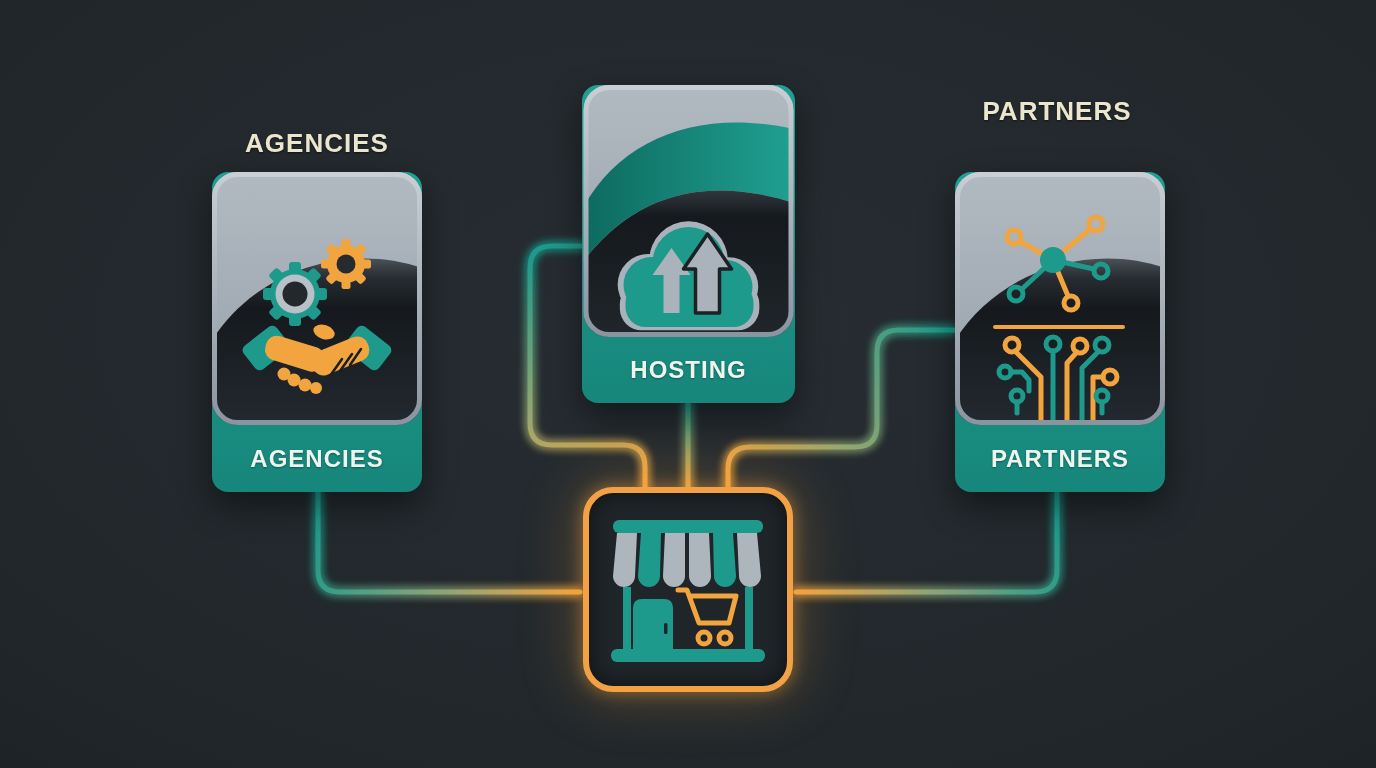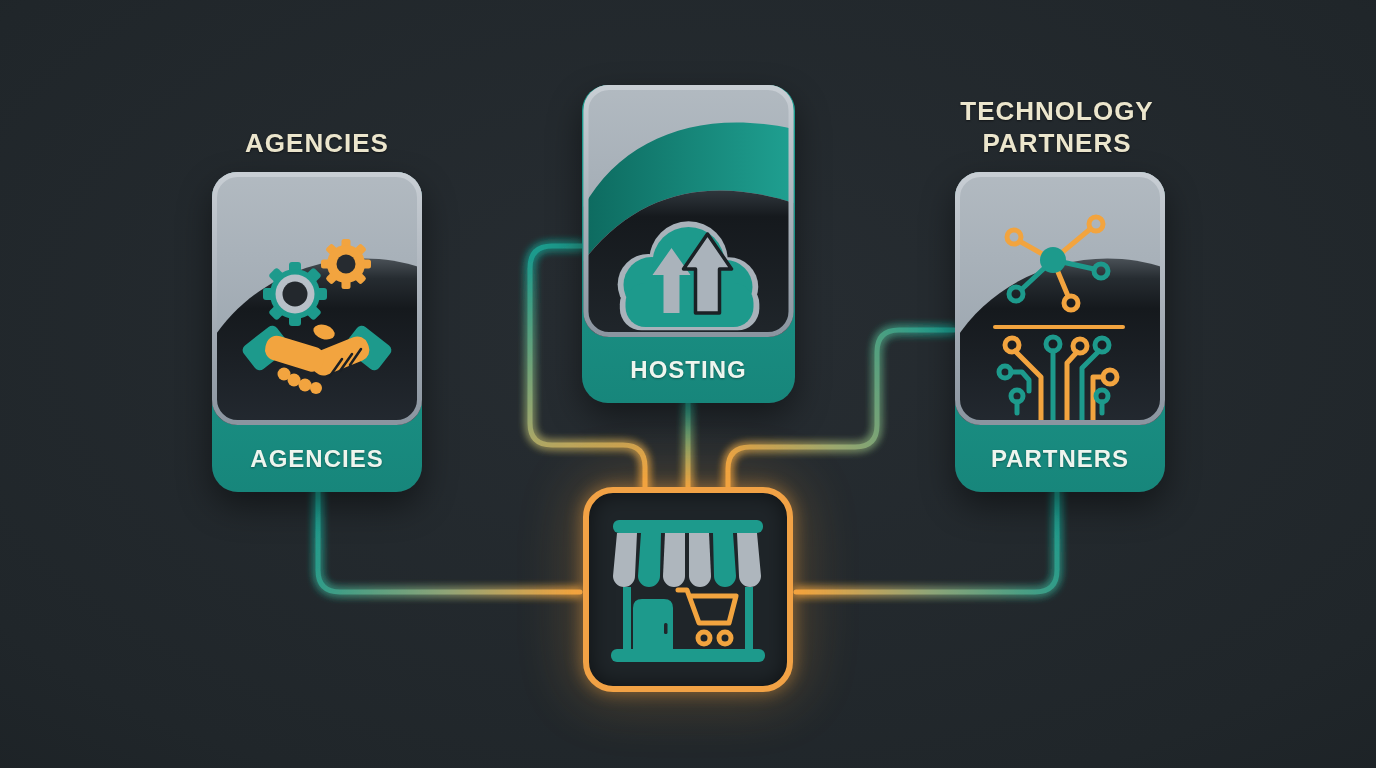--- a/index.html
+++ b/index.html
@@ -8,21 +8,21 @@
     font-family:"Liberation Sans",sans-serif;
     background:radial-gradient(120% 125% at 50% 42%, #272d32 0%, #20262a 52%, #14191c 100%);
   }
   .top-label{
     position:absolute;text-align:center;color:#ece6cd;font-weight:bold;
     font-size:26px;letter-spacing:1px;line-height:32px;
     text-shadow:0 1px 2px rgba(0,0,0,.5);
   }
   #connector-layer{position:absolute;left:0;top:0;z-index:1;}
   .card{
-    position:absolute;z-index:2;border-radius:26px;
+    position:absolute;z-index:2;border-radius:16px;
     background:linear-gradient(180deg,#1fa092 0%,#17867b 100%);
     box-shadow:0 14px 34px rgba(0,0,0,.45);
   }
   .card .panel{position:absolute;left:0;top:0;display:block;}
   .card .footer-label{
     position:absolute;left:0;right:0;bottom:0;height:66px;
     display:flex;align-items:center;justify-content:center;
     color:#eef5ee;font-weight:bold;font-size:24px;letter-spacing:1px;
     text-shadow:0 1px 2px rgba(0,0,0,.35);
   }
@@ -78,21 +78,20 @@
       <path stroke="url(#gL1)" d="M318,490 L318,570 Q318,592 340,592 L580,592"></path>
       <path stroke="url(#gL2)" d="M582,246 L552,246 Q530,246 530,268 L530,423 Q530,445 552,445 L623,445 Q645,445 645,467 L645,489"></path>
       <path stroke="url(#gL3)" d="M688,401 L688,489"></path>
       <path stroke="url(#gL4)" d="M954,330 L899,330 Q877,330 877,352 L877,425 Q877,447 855,447 L750,447 Q728,447 728,469 L728,489"></path>
       <path stroke="url(#gL5)" d="M1057,490 L1057,570 Q1057,592 1035,592 L796,592"></path>
     </g>
   </svg>
 
   <div class="top-label" style="left:212px;top:127px;width:210px;">AGENCIES</div>
   <div class="top-label" style="left:905px;top:95px;width:304px;">
-    <div>TECHNOLOGY</div>
     <div>PARTNERS</div>
   </div>
 
   <div class="card" style="left:212px;top:172px;width:210px;height:320px;">
     <svg class="panel" width="210" height="253" viewBox="0 0 210 253">
       <defs>
         <clipPath id="clipA">
             <rect x="0" y="0" width="210" height="253" rx="25"></rect>
           </clipPath>
         <linearGradient id="grayA" x1="0" y1="0" x2="0" y2="1">

